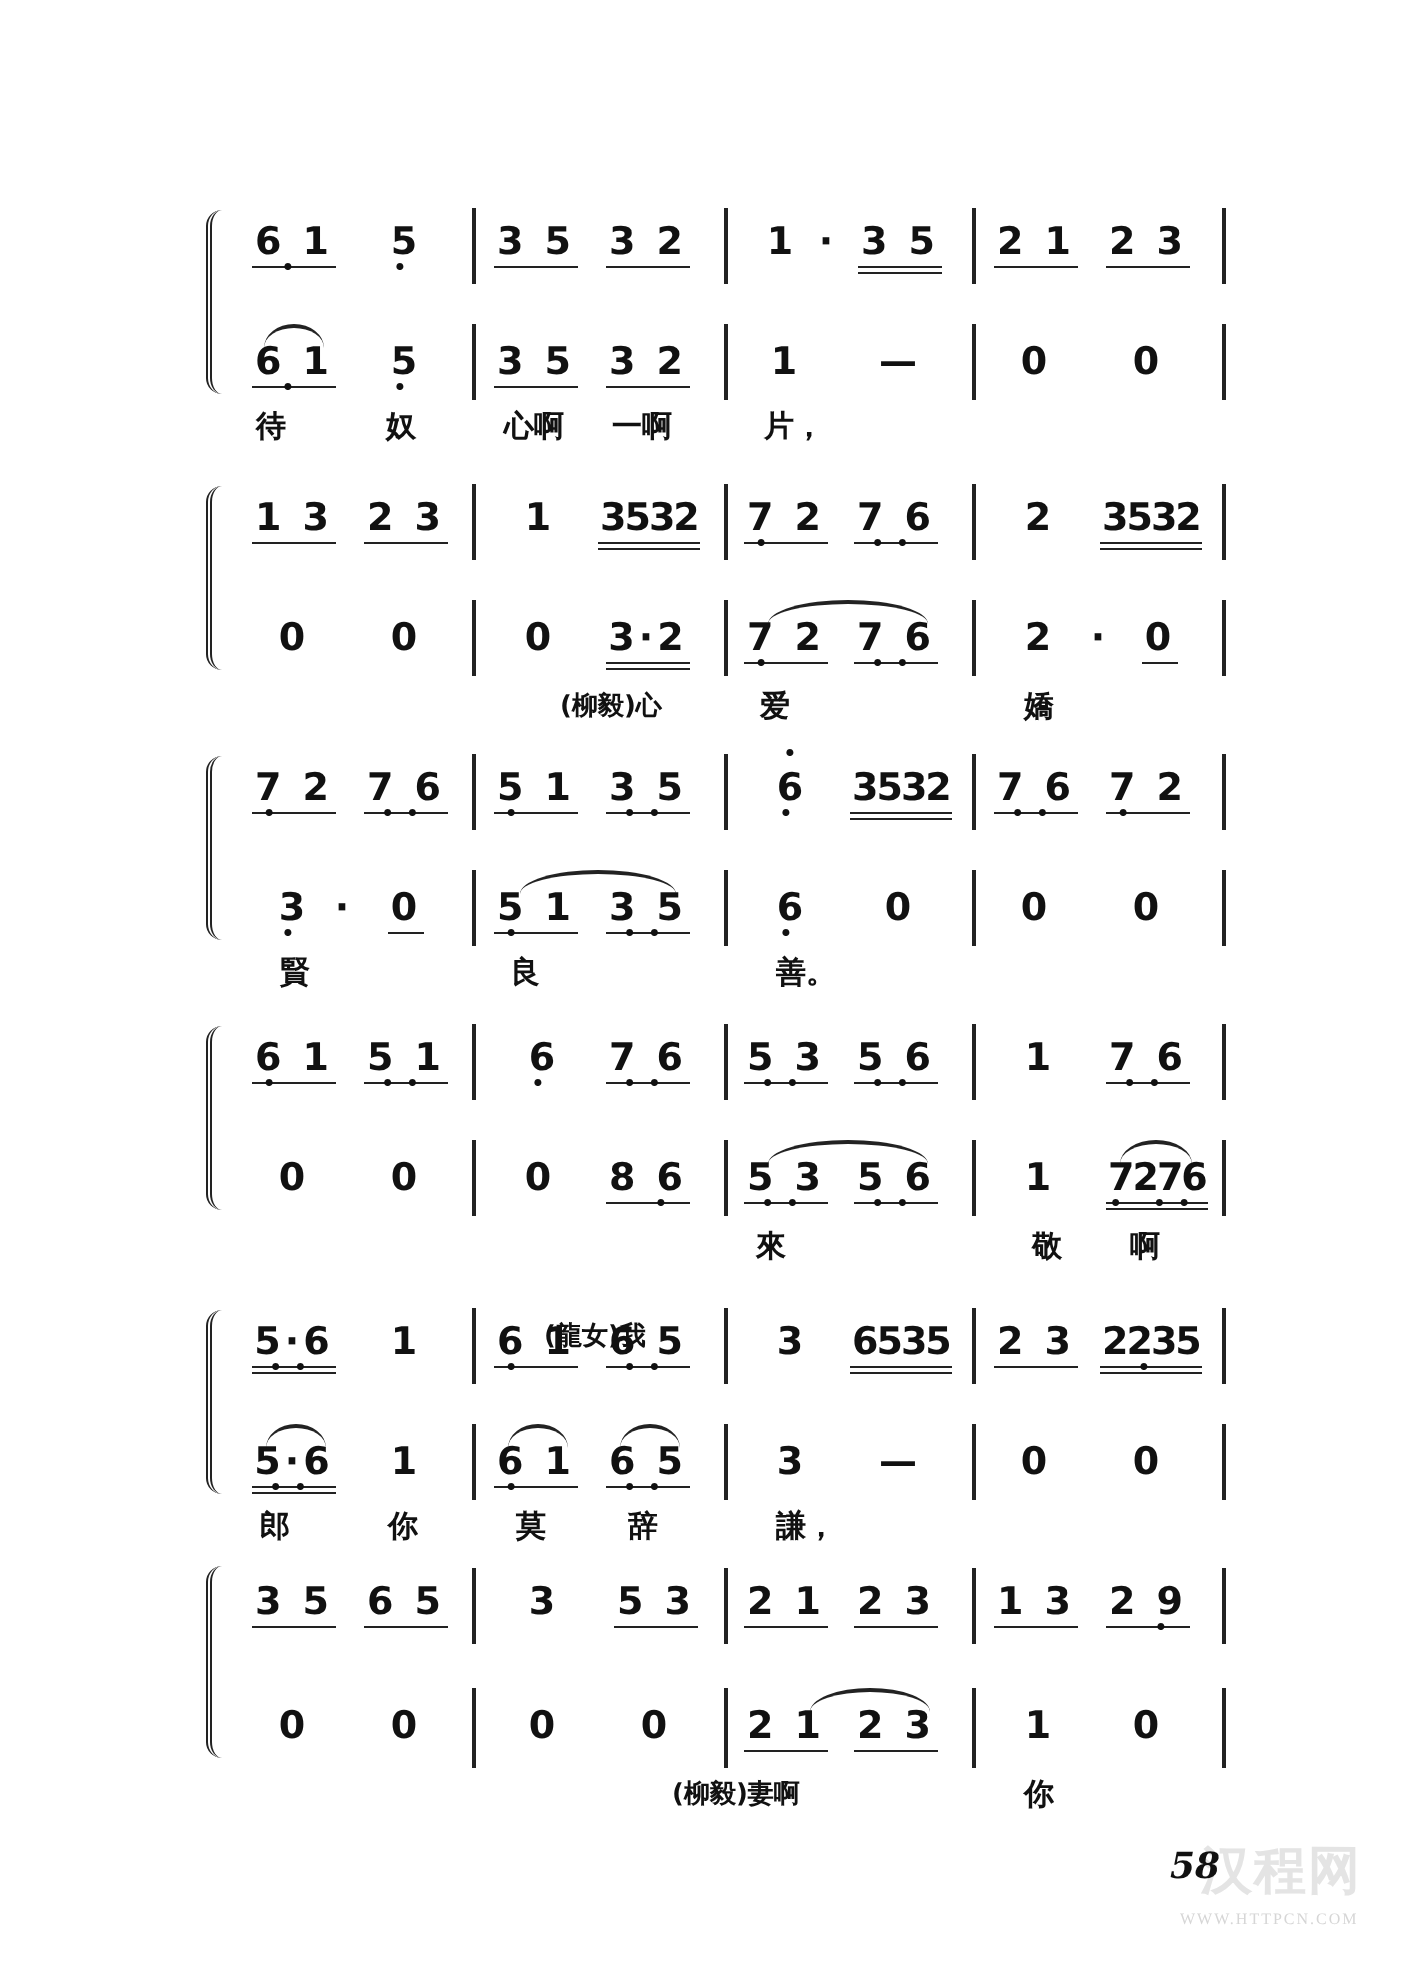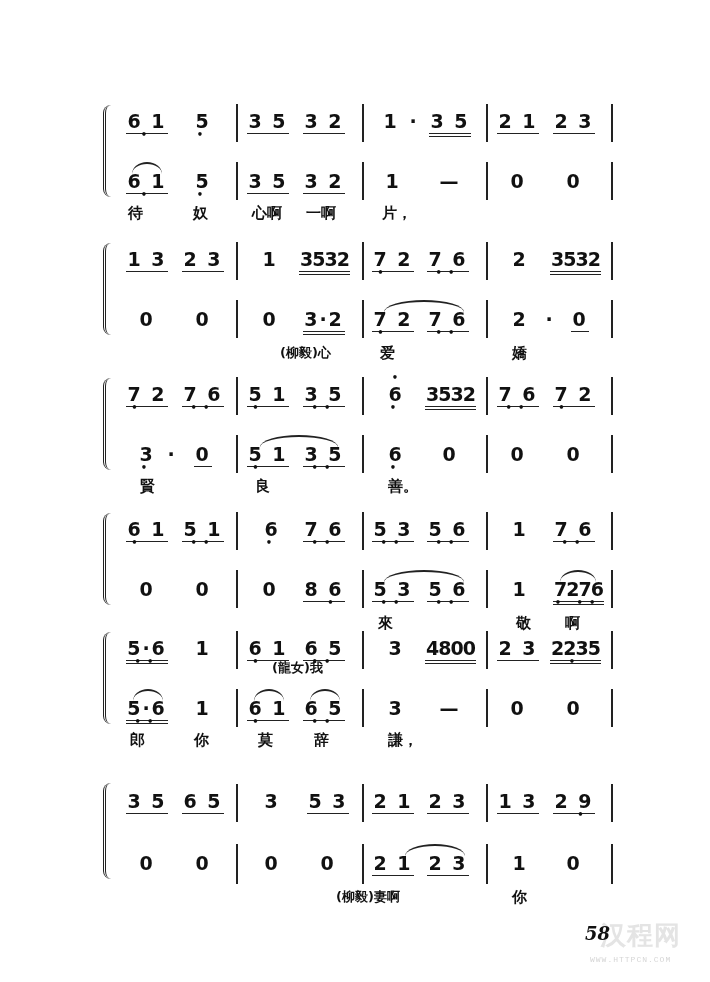--- a/index.html
+++ b/index.html
@@ -31,21 +31,21 @@
   }
   .pagenum {
     position: absolute; left: 585px; top: 923px; font-family: "DejaVu Serif", serif; font-style: italic;
     font-weight: bold; font-size: 18px;
   }
   .watermark {
     position: absolute; left: 600px; top: 918px; color: #e4e4e4; font-family: "DejaVu Sans", sans-serif;
     font-size: 26px; font-weight: bold; letter-spacing: 1px;
   }
   .watermark-url {
-    position: absolute; left: 590px; top: 955px; color: #d6d6d6; font-family: Liberation Mono, monospace;
+    position: absolute; left: 590px; top: 955px; color: #d6d6d6; font-family: Liberation Serif, serif;
     font-size: 8px; letter-spacing: 1px;
   }
 </style>
 </head>
 <body>
 
 <div class="system" style="top:100px;">
   <div class="brace" style="top:5px;height:92px;"></div>
   <div class="bar" style="left:236px;top:4px;height:38px;"></div>
   <div class="bar" style="left:362px;top:4px;height:38px;"></div>
@@ -185,37 +185,37 @@
   <div class="note" style="left:520px;top:70px;"><span class="t">1</span></div>
   <div class="slur" style="left:560px;top:62px;width:36px;"></div>
   <div class="note ul2" style="left:578px;top:70px;"><span class="t" style="letter-spacing:-1px;text-align:right;">7276</span><span class="low">•&nbsp;••</span></div>
 
   <div class="lyric" style="left:272px;top:106px;font-size:13px;margin-top:45px;">(龍女)我</div>
   <div class="lyric" style="left:378px;top:106px;">來</div>
   <div class="lyric" style="left:516px;top:106px;">敬</div>
   <div class="lyric" style="left:565px;top:106px;">啊</div>
 </div>
 
-<div class="system" style="top:627px;">
+<div class="system" style="top:650px;">
   <div class="brace" style="top:5px;height:92px;"></div>
   <div class="bar" style="left:236px;top:4px;height:38px;"></div>
   <div class="bar" style="left:362px;top:4px;height:38px;"></div>
   <div class="bar" style="left:486px;top:4px;height:38px;"></div>
   <div class="bar" style="left:611px;top:4px;height:38px;"></div>
   <div class="bar" style="left:236px;top:62px;height:38px;"></div>
   <div class="bar" style="left:362px;top:62px;height:38px;"></div>
   <div class="bar" style="left:486px;top:62px;height:38px;"></div>
   <div class="bar" style="left:611px;top:62px;height:38px;"></div>
 
   <div class="note ul2" style="left:147px;top:10px;"><span class="t">5·6</span><span class="low">••</span></div>
   <div class="note" style="left:203px;top:10px;"><span class="t">1</span></div>
   <div class="note ul1" style="left:268px;top:10px;"><span class="t">6 1</span><span class="low">•&nbsp;&nbsp;</span></div>
   <div class="note ul1" style="left:324px;top:10px;"><span class="t">6 5</span><span class="low">••</span></div>
   <div class="note" style="left:396px;top:10px;"><span class="t">3</span></div>
-  <div class="note ul2" style="left:450px;top:10px;"><span class="t" style="letter-spacing:-1px;">4800</span></div>
+  <div class="note ul2" style="left:450px;top:10px;"><span class="t" style="letter-spacing:-1px;">6535</span></div>
   <div class="note ul1" style="left:518px;top:10px;"><span class="t">2 3</span></div>
   <div class="note ul2" style="left:575px;top:10px;"><span class="t" style="letter-spacing:-1px;">2235</span><span class="low">•</span></div>
 
   <div class="slur" style="left:133px;top:62px;width:30px;"></div>
   <div class="note ul2" style="left:147px;top:70px;"><span class="t">5·6</span><span class="low">••</span></div>
   <div class="note" style="left:203px;top:70px;"><span class="t">1</span></div>
   <div class="slur" style="left:254px;top:62px;width:30px;"></div>
   <div class="note ul1" style="left:268px;top:70px;"><span class="t">6 1</span><span class="low">•&nbsp;&nbsp;</span></div>
   <div class="slur" style="left:310px;top:62px;width:30px;"></div>
   <div class="note ul1" style="left:324px;top:70px;"><span class="t">6 5</span><span class="low">••</span></div>

